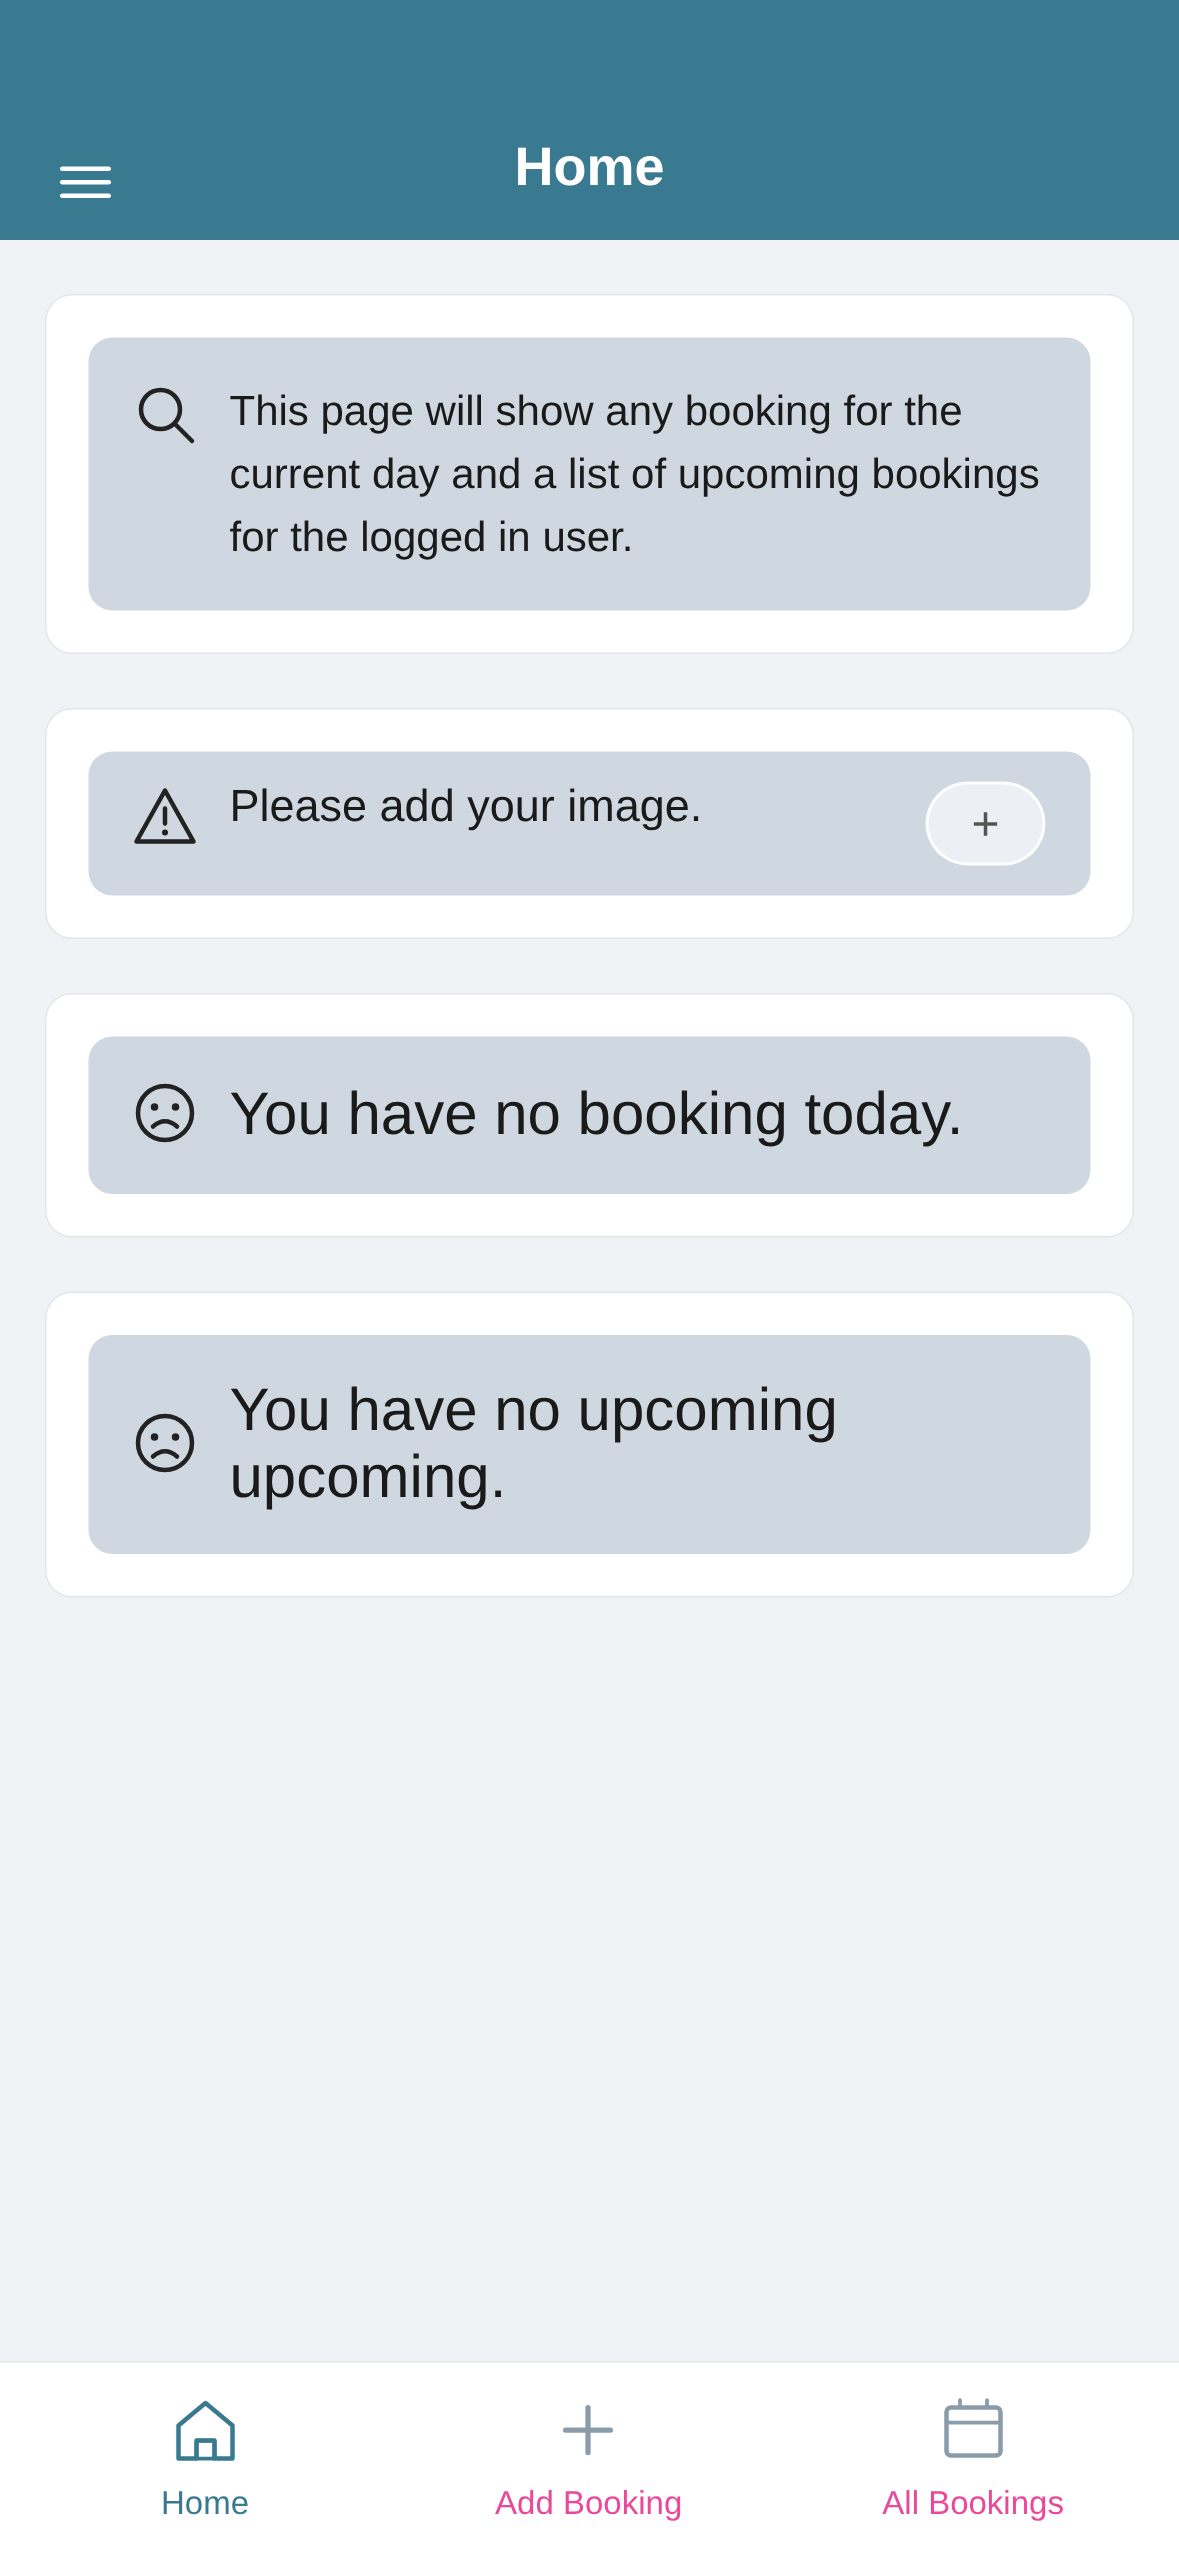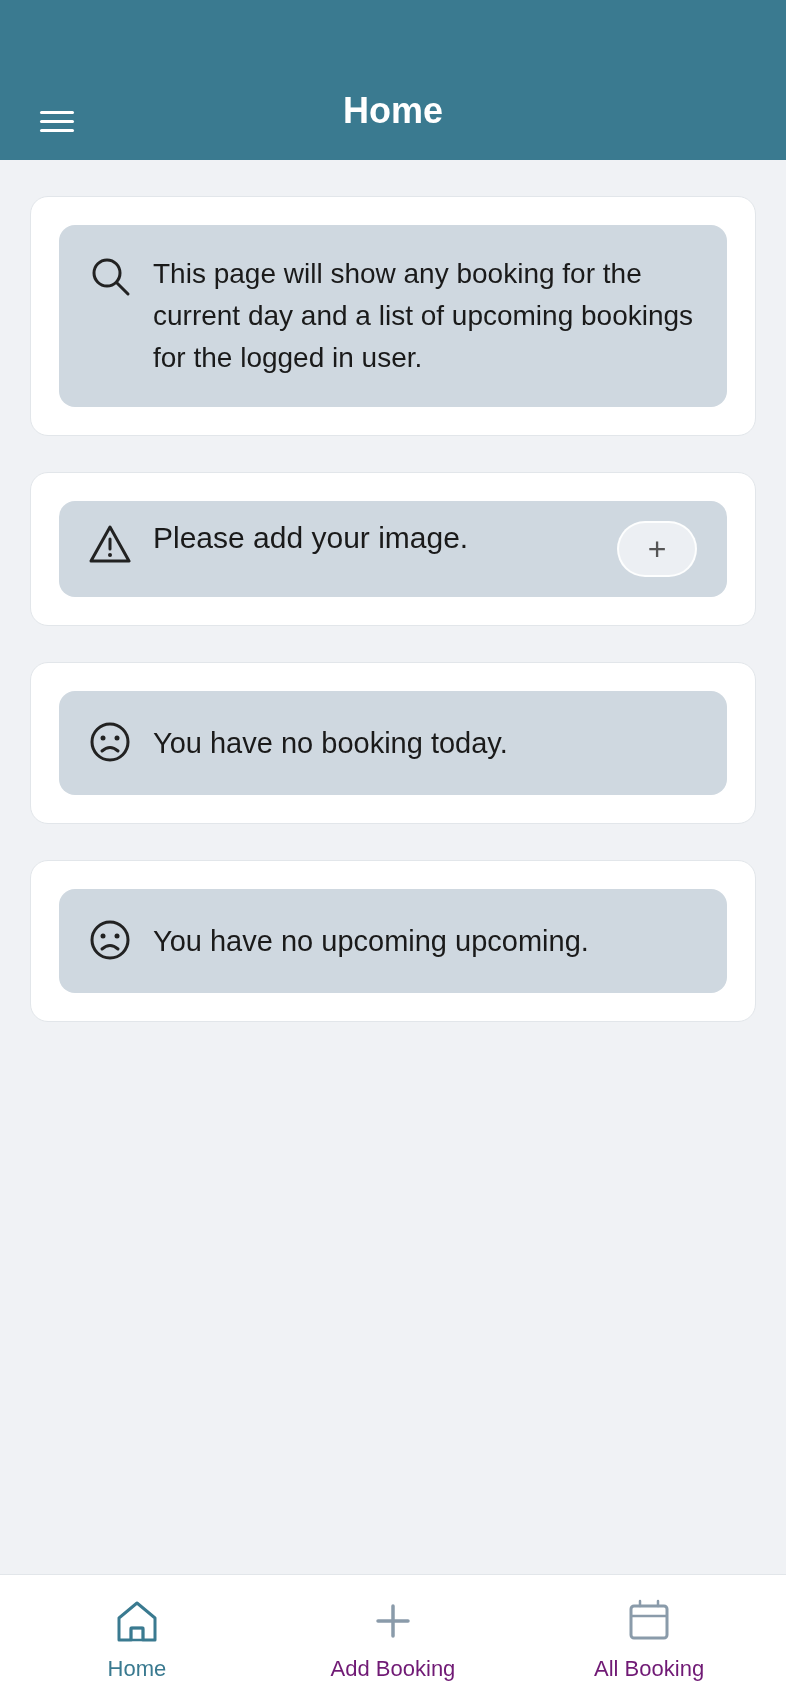--- a/index.html
+++ b/index.html
@@ -90,21 +90,21 @@
     .status-box {
       background: #cfd8e0;
       border-radius: 16px;
       padding: 28px 30px;
       display: flex;
       align-items: center;
       gap: 22px;
     }
 
     .status-box-text {
-      font-size: 29px;
+      font-size: 40px;
       color: #1a1a1a;
     }
 
     
     .image-box {
       background: #cfd8e0;
       border-radius: 16px;
       padding: 20px 30px;
       display: flex;
       align-items: flex-start;
@@ -153,21 +153,21 @@
       display: flex;
       flex-direction: column;
       align-items: center;
       gap: 8px;
       cursor: pointer;
       min-width: 120px;
     }
 
     .nav-item-label {
       font-size: 22px;
-      color: #701a75;
+      color: #ec4899;
     }
 
     .nav-item-label.active {
       color: #3a7a90;
     }
 
     .nav-icon {
       color: #8a9baa;
     }
 
@@ -272,16 +272,16 @@
 
   <div class="nav-item">
     <div class="nav-icon">
       <svg width="46" height="46" viewBox="0 0 46 46" fill="none" xmlns="http://www.w3.org/2000/svg">
         <rect x="5" y="8" width="36" height="32" rx="3" stroke="#8a9baa" stroke-width="3" fill="none"></rect>
         <line x1="14" y1="8" x2="14" y2="3" stroke="#8a9baa" stroke-width="2.5" stroke-linecap="round"></line>
         <line x1="32" y1="8" x2="32" y2="3" stroke="#8a9baa" stroke-width="2.5" stroke-linecap="round"></line>
         <line x1="5" y1="18" x2="41" y2="18" stroke="#8a9baa" stroke-width="2.5"></line>
       </svg>
     </div>
-    <span class="nav-item-label">All Booking</span>
+    <span class="nav-item-label">All Bookings</span>
   </div>
 
 </div>
 
 </body></html>

